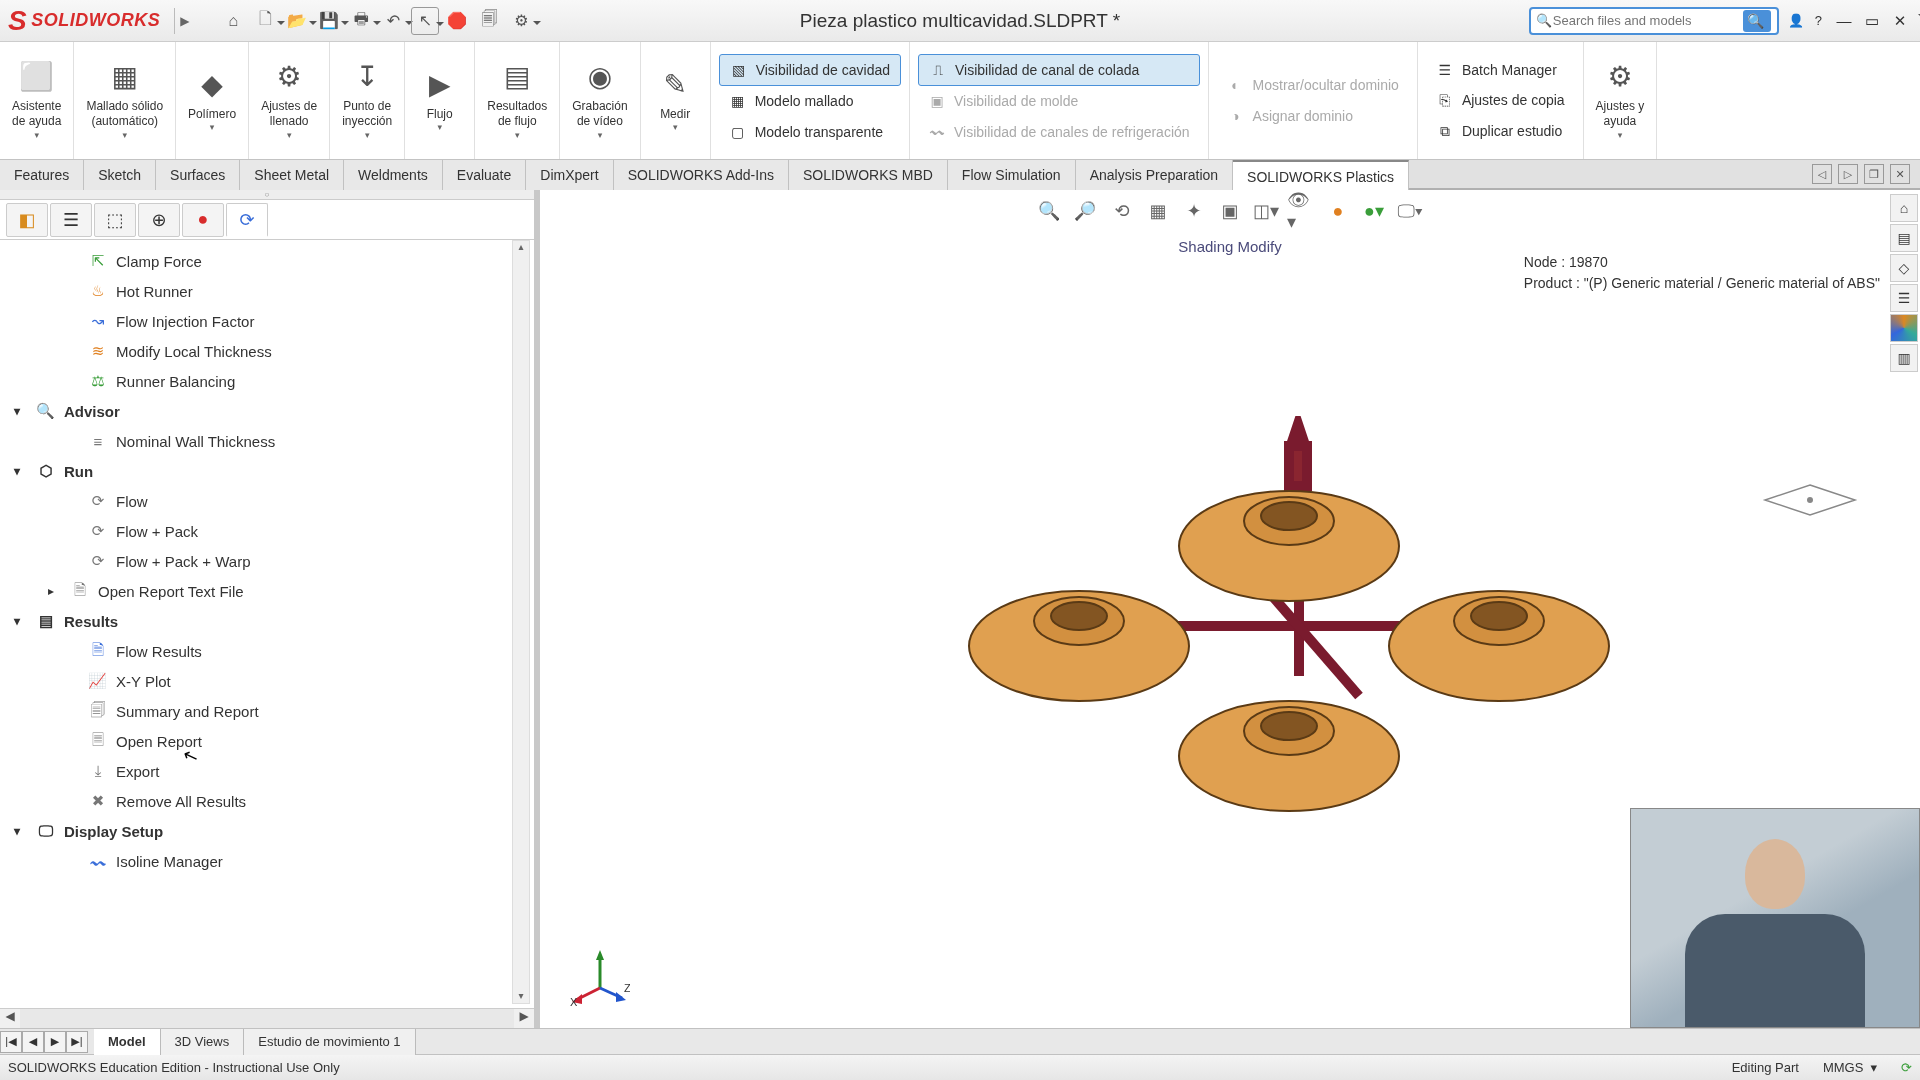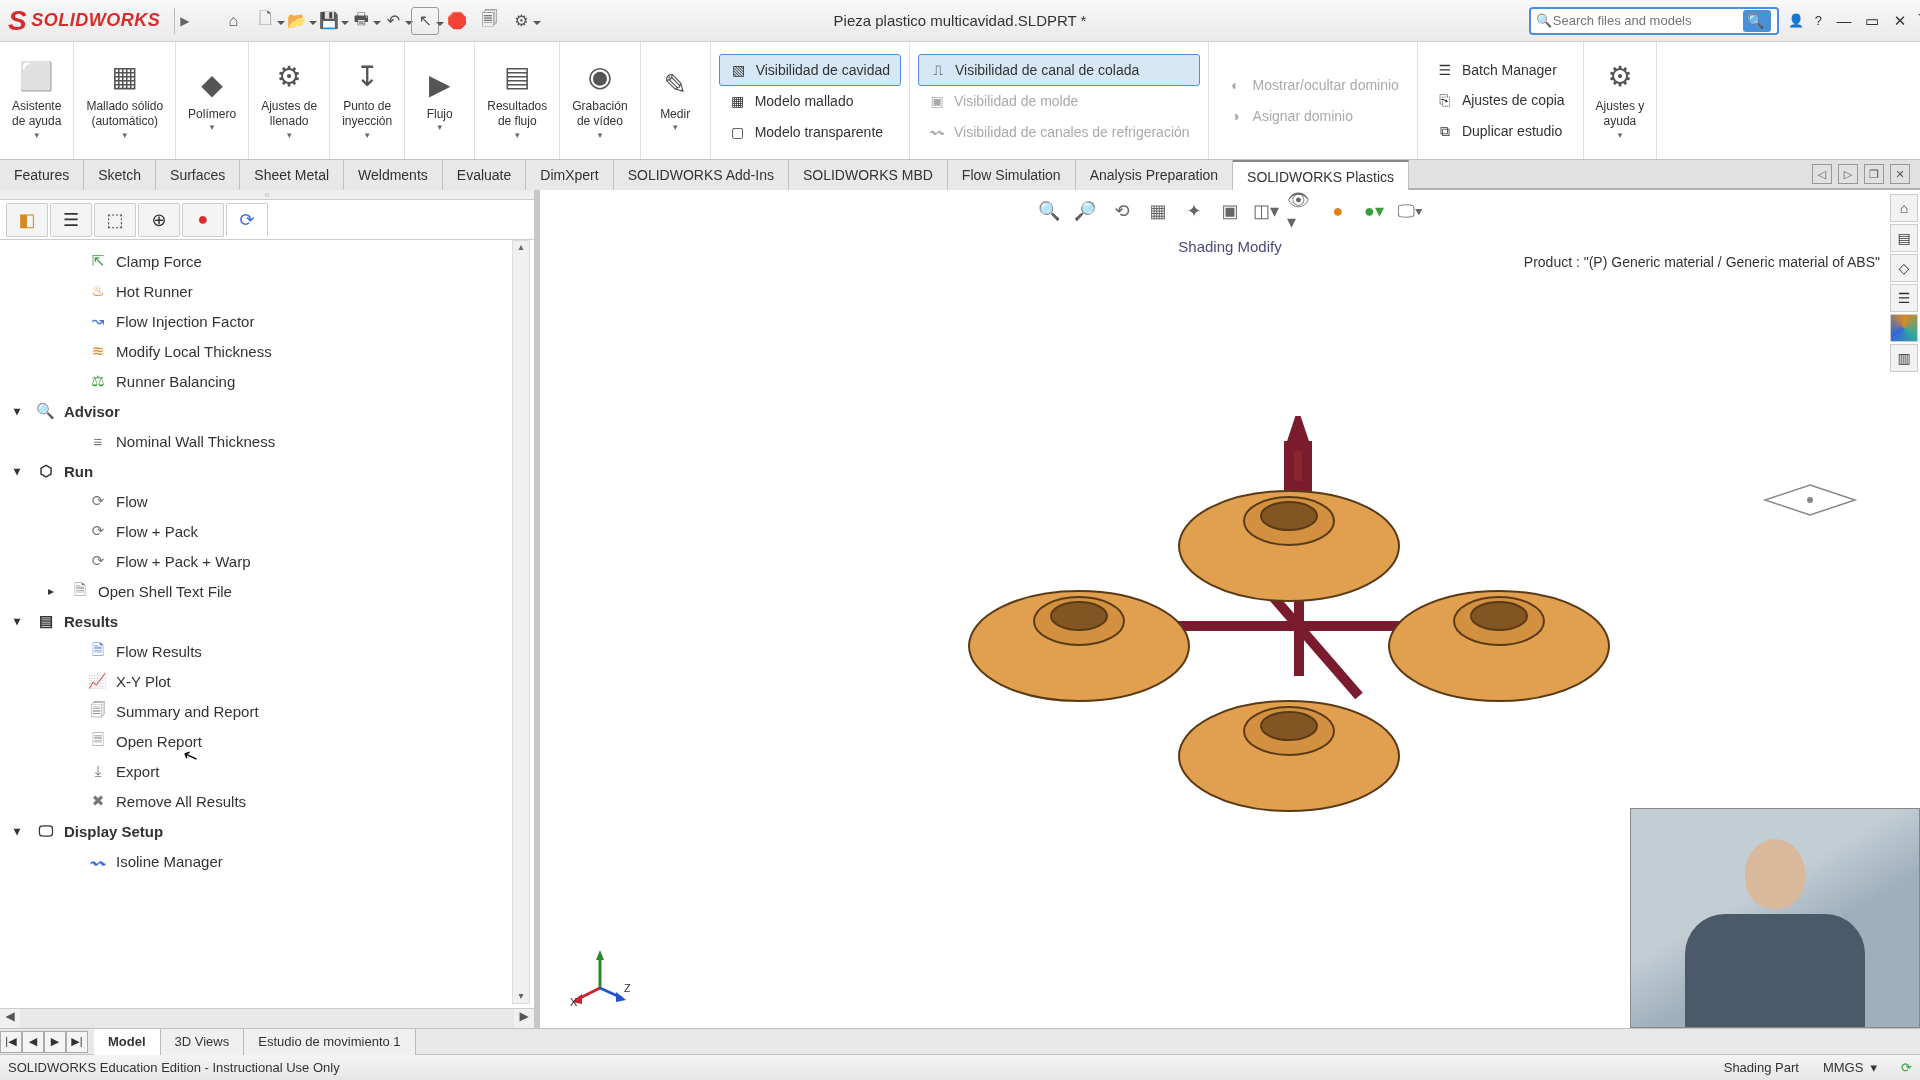--- a/index.html
+++ b/index.html
@@ -5,21 +5,21 @@
 * { margin: 0; padding: 0; box-sizing: border-box; font-family: "Segoe UI", Tahoma, sans-serif; }
 body { width: 1920px; height: 1080px; overflow: hidden; background: #fff; font-size: 13px; color: #333; }
 
 
 .titlebar { height: 42px; background: linear-gradient(#f8f8f8, #eaeaea); border-bottom: 1px solid #ccc; display: flex; align-items: center; padding: 0 8px; position: relative; }
 .logo-sw { font-weight: bold; font-style: italic; color: #d82c2c; font-size: 18px; letter-spacing: 0.5px; display: flex; align-items: center; gap: 4px; }
 .logo-sw .logo-s { font-size: 28px; color: #d82c2c; }
 .titlebar-tools { display: flex; align-items: center; gap: 4px; margin-left: 30px; }
 .titlebar-tools .tb-btn { width: 28px; height: 28px; display: flex; align-items: center; justify-content: center; border-radius: 3px; font-size: 16px; color: #555; cursor: pointer; position: relative; }
 .tb-btn.with-drop::after { content: ""; border: 4px solid transparent; border-top-color: #555; position: absolute; right: -6px; top: 14px; }
-.doc-title { position: absolute; left: 50%; transform: translateX(-50%); font-size: 15px; color: #333; }
+.doc-title { position: absolute; left: 50%; transform: translateX(-50%); font-size: 19px; color: #333; }
 .titlebar-right { margin-left: auto; display: flex; align-items: center; gap: 10px; }
 .search-box { width: 250px; height: 28px; border: 2px solid #4a90d9; border-radius: 4px; display: flex; align-items: center; padding: 0 6px; background: #fff; }
 .search-box input { flex: 1; border: none; outline: none; font-size: 13px; color: #777; }
 .search-box .mag { width: 28px; height: 22px; background: #4a90d9; border-radius: 3px; display: flex; align-items: center; justify-content: center; color: #fff; font-size: 14px; }
 .win-btns { display: flex; gap: 4px; }
 .win-btns div { width: 24px; height: 24px; display: flex; align-items: center; justify-content: center; font-size: 15px; color: #333; cursor: pointer; }
 
 
 .ribbon { height: 118px; background: #fff; border-bottom: 1px solid #c3c3c3; display: flex; }
 .ribbon-grp { display: flex; flex-direction: column; align-items: center; justify-content: center; padding: 4px 12px; border-right: 1px solid #e0e0e0; min-width: 70px; cursor: pointer; text-align: center; font-size: 12px; line-height: 1.3; }
@@ -322,21 +322,21 @@
           <span>Flow + Pack</span>
         </div>
         <div class="tree-item lvl1">
           <span class="caret"></span>
           <span class="ticon ic-grey">⟳</span>
           <span>Flow + Pack + Warp</span>
         </div>
         <div class="tree-item lvl1b">
           <span class="caret">▸</span>
           <span class="ticon ic-grey">🗎</span>
-          <span>Open Shell Text File</span>
+          <span>Open Report Text File</span>
         </div>
         <div class="tree-item lvl0">
           <span class="caret">▾</span>
           <span class="ticon ">▤</span>
           <span>Results</span>
         </div>
         <div class="tree-item lvl1">
           <span class="caret"></span>
           <span class="ticon ic-blue">🗎</span>
           <span>Flow Results</span>
@@ -397,20 +397,21 @@
       <div class="vtb">✦</div>
       <div class="vtb">▣</div>
       <div class="vtb">◫▾</div>
       <div class="vtb">👁▾</div>
       <div class="vtb" style="color:#e08020">●</div>
       <div class="vtb" style="color:#3a9e3a">●▾</div>
       <div class="vtb">🖵▾</div>
     </div>
     <div class="vp-title">Shading Modify</div>
     <div class="vp-info">
+      <div><span>Node :</span> <span>19870</span></div>
       <div><span>Product :</span> <span>"(P)  Generic material / Generic material of ABS"</span></div>
     </div>
     <div class="vp-right-strip">
       <div>⌂</div>
       <div>▤</div>
       <div>◇</div>
       <div>☰</div>
       <div style="background:conic-gradient(#d82,#3a9,#36d,#d82)"></div>
       <div>▥</div>
     </div>
@@ -483,19 +484,19 @@
     <div>▶|</div>
   </div>
 <div class="btab active">Model</div>
     <div class="btab">3D Views</div>
     <div class="btab">Estudio de movimiento 1</div>
   </div>
 
 <div class="statusbar">
   <span>SOLIDWORKS Education Edition - Instructional Use Only</span>
   <div class="sr">
-    <span>Shading Part</span>
+    <span>Editing Part</span>
     <span><span>MMGS</span> &nbsp;▾</span>
     <span style="color:#3a9e3a">⟳</span>
   </div>
 </div>
 
 <div style="position:absolute;left:183px;top:745px;font-size:18px;color:#000;pointer-events:none;transform:rotate(-20deg)">↖</div>
 
 </body></html>

